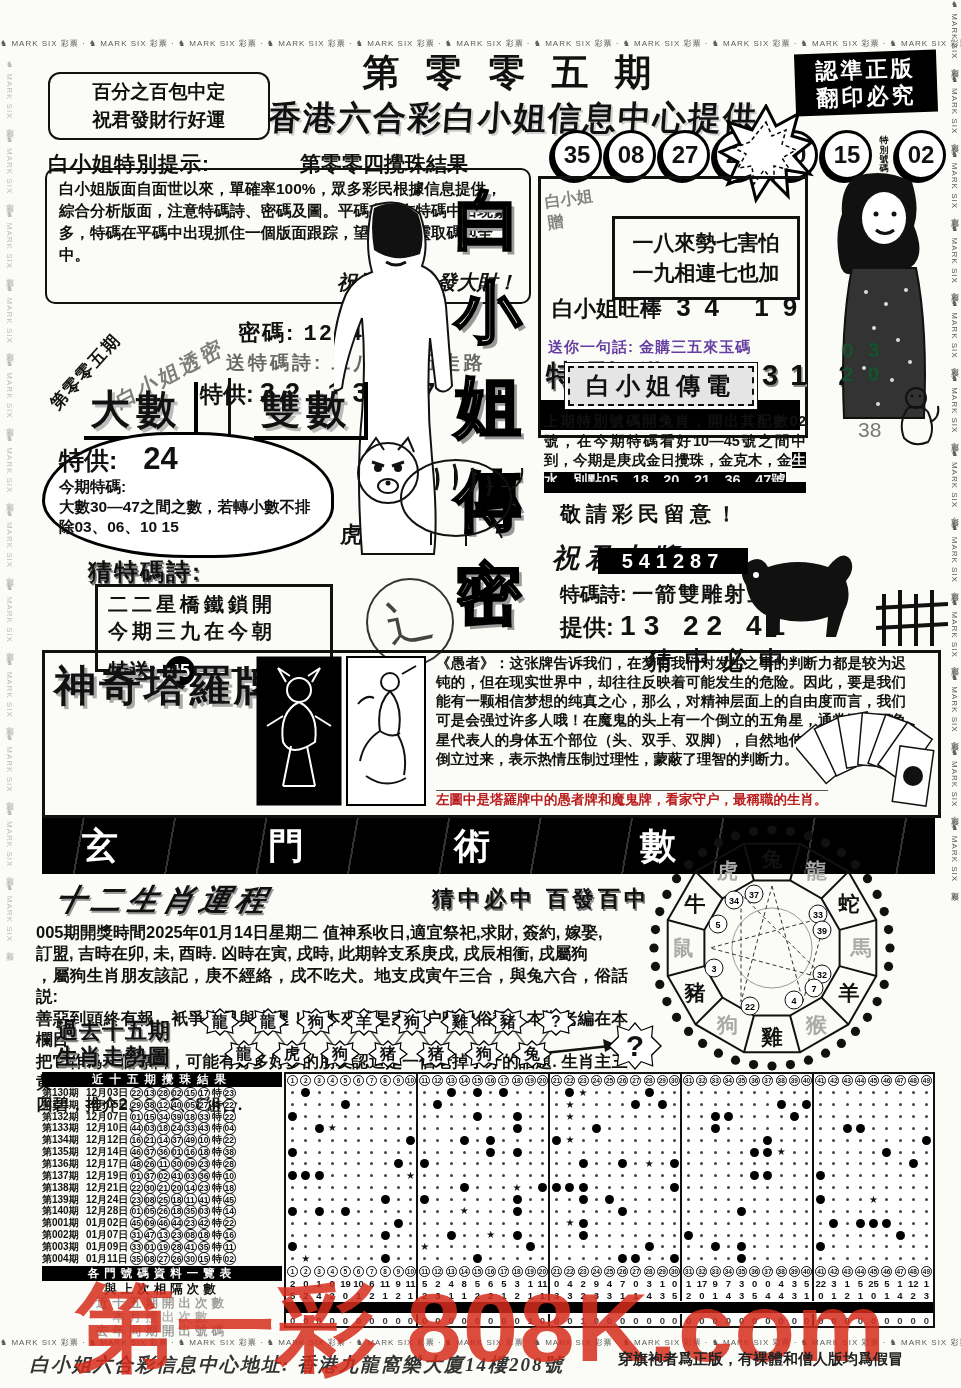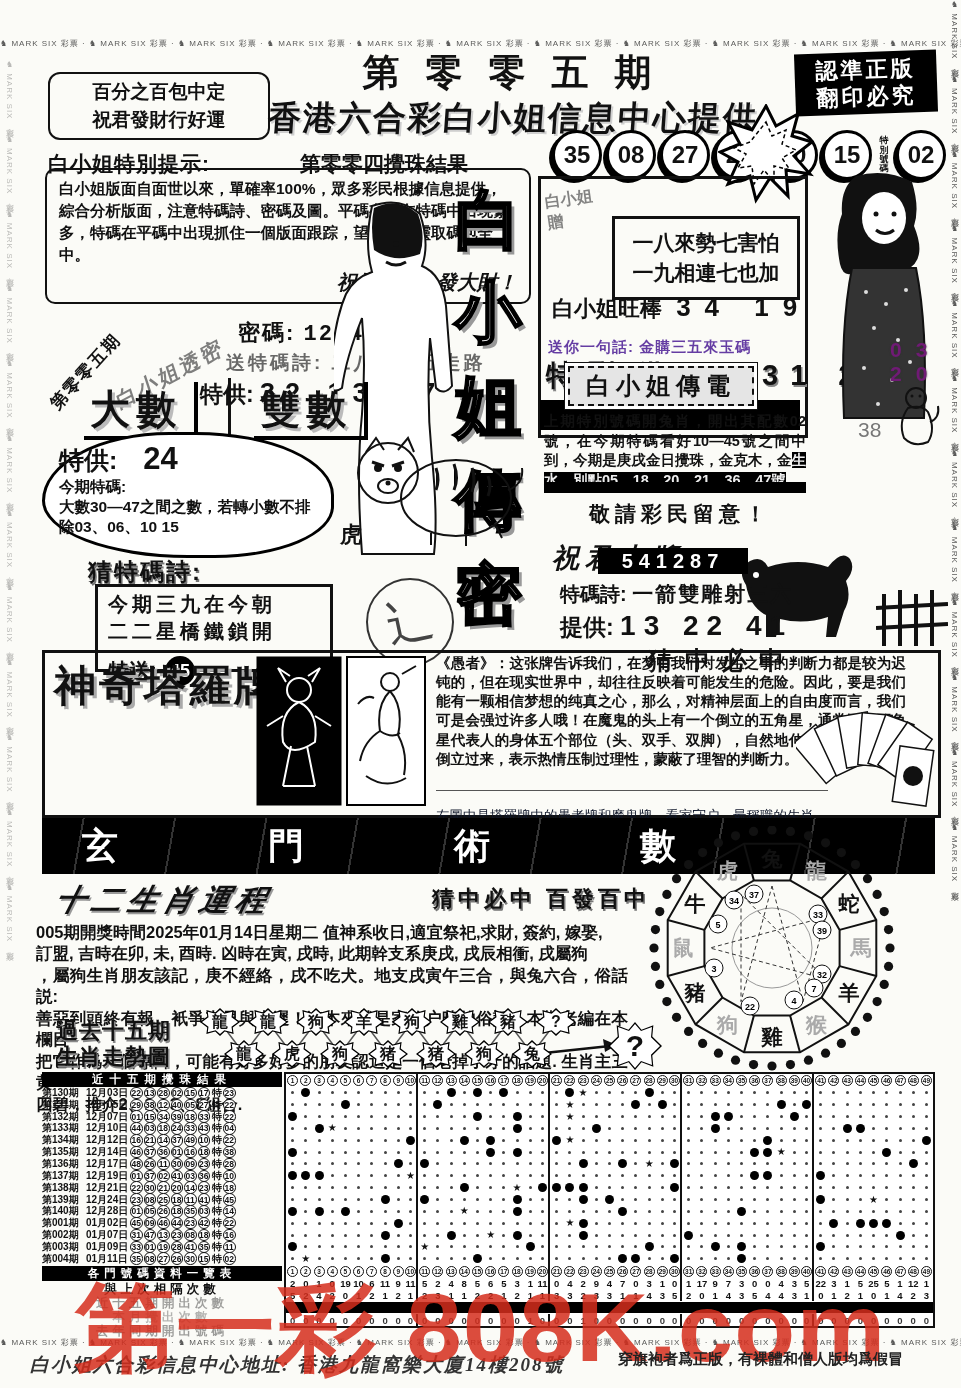--- a/index.html
+++ b/index.html
@@ -55,29 +55,29 @@
             font-size:21px;font-weight:900;line-height:1.45;margin-top:26px;}
   .wangbang{left:552px;top:292px;font-size:22px;font-weight:900;}
   .wangbang b{font-size:26px;letter-spacing:14px;margin-left:8px;}
   .phrase{left:548px;top:338px;font-size:15px;font-weight:bold;color:#4c1d95;opacity:.85;letter-spacing:1px;}
   .tema{left:546px;top:356px;font-size:29px;font-weight:900;letter-spacing:1px;text-shadow:1.5px 1.5px 0 #888;}
   .tema b{letter-spacing:12px;}
   .blackbar1{left:540px;top:400px;width:260px;height:30px;background:#000;}
 
   
   .woman-right{left:826px;top:172px;}
-  .dress-num{left:842px;top:338px;font-size:21px;font-weight:bold;color:#701a75;letter-spacing:14px;text-shadow:0 0 2px #333;padding-left:48px;}
+  .dress-num{left:842px;top:338px;font-size:21px;font-weight:bold;color:#14532d;letter-spacing:14px;text-shadow:0 0 2px #333;}
 
   
   .cd-box{left:568px;top:366px;width:182px;height:36px;border:2px dashed #111;box-shadow:0 0 0 3px #fff,0 0 0 4px #111;
           background:#e5e5e5;display:flex;align-items:center;justify-content:center;font-size:24px;font-weight:900;letter-spacing:6px;}
   .cd-body{left:544px;top:412px;width:262px;font-size:14.5px;font-weight:bold;line-height:1.35;text-align:justify;}
   .cd-hl{background:#000;color:#eee;}
   .blackbar2{left:544px;top:482px;width:262px;height:11px;background:#000;}
-  .cd-notice{left:560px;top:500px;width:240px;font-size:21px;font-weight:900;letter-spacing:5px;text-align:center;}
+  .cd-notice{left:560px;top:500px;width:240px;font-size:21px;font-weight:900;letter-spacing:5px;}
   .cd-wish{left:552px;top:540px;font-size:27px;font-style:italic;font-weight:bold;font-family:"Liberation Serif",serif;letter-spacing:6px;}
   .monkey-num{left:858px;top:418px;font-size:21px;color:#777;}
 
   
   .hd-ds{top:382px;height:52px;border-bottom:4px solid #000;border-right:4px solid #000;padding:0 12px 2px 6px;
          font-size:40px;font-weight:900;letter-spacing:6px;text-shadow:3px 3px 0 #bbb;}
   .bubble{left:42px;top:432px;width:292px;height:126px;border:3px solid #000;border-radius:48% 52% 45% 55%/60% 55% 45% 50%;
           padding:6px 14px;box-sizing:border-box;background:#fff;}
   .bubble .t1{font-size:25px;font-weight:900;}
   .bubble .t1 b{font-size:31px;margin-left:26px;}
@@ -100,21 +100,21 @@
   .surehit{left:648px;top:644px;font-size:25px;font-weight:900;font-family:"Liberation Serif",serif;letter-spacing:12px;}
   .seal{left:366px;top:578px;width:84px;height:84px;border:2.5px solid #333;border-radius:50%;display:flex;align-items:center;justify-content:center;}
   .seal span{font-size:46px;color:#444;transform:rotate(-12deg);font-family:"Liberation Serif",serif;}
 
   
   .tarot-sec{left:42px;top:650px;width:893px;height:162px;border-top:3px solid #111;border-bottom:3px solid #111;border-left:3px solid #111;border-right:3px solid #111;}
   .tarot-title{left:54px;top:658px;font-size:42px;font-weight:900;letter-spacing:3px;text-shadow:3px 3px 0 #aaa;}
   .tarot-card1{left:256px;top:656px;}
   .tarot-card2{left:346px;top:656px;}
   .tarot-body{left:436px;top:654px;width:470px;font-size:14.5px;line-height:1.32;text-align:justify;font-weight:bold;}
-  .tarot-cap{left:436px;top:790px;font-size:13.5px;font-weight:normal;color:#0f172a;border-top:1px solid #555;padding-top:16px;}
+  .tarot-cap{left:436px;top:790px;font-size:13.5px;font-weight:bold;color:#b91c1c;border-top:1px solid #555;padding-top:0;}
   .fan{left:796px;top:688px;width:140px;height:120px;}
 
   
   .mystic-banner{left:42px;top:818px;width:893px;height:56px;background:#0a0a0a;color:#fff;display:flex;align-items:center;
                  font-size:36px;font-weight:900;letter-spacing:70px;padding-left:40px;box-sizing:border-box;overflow:hidden;
                  background-image:repeating-linear-gradient(100deg,#000 0 40px,#333 40px 42px,#000 42px 90px),linear-gradient(#000,#000);}
   .mystic-sub{left:56px;top:880px;font-size:30px;font-weight:900;font-style:italic;transform:skewX(-14deg);letter-spacing:6px;
               color:#111;text-shadow:2px 2px 0 #999;}
   .mystic-slogan{left:432px;top:884px;font-size:22px;font-weight:900;letter-spacing:4px;text-shadow:1.5px 1.5px 0 #777;}
   .mystic-body{left:36px;top:922px;width:592px;font-size:16.5px;font-weight:bold;line-height:1.3;text-align:justify;}
@@ -340,22 +340,22 @@
         <path d="M118 36 q5 14 0 26"></path>
         <path d="M136 40 q4 12 0 24"></path>
         <path d="M152 48 q4 10 0 20"></path>
       </g>
     <path d="M95 105 l0 12 M130 106 l0 12 M160 98 l6 12 M172 62 q16 -6 14 -22" class="sketch"></path>
   </svg>
   <div class="abs tiger-label" style="left: 340px; top: 520px;">虎</div>
 
   <div class="abs guess-title">猜特碼詩:</div>
   <div class="abs guess-box">
+    <div class="l">二二星橋鐵鎖開</div>
     <div class="l">今期三九在今朝</div>
-    <div class="l">二二星橋鐵鎖開</div>
     <div class="tesong">
       <span class="lbl">特送:</span>
       <span class="circ">45</span>
     </div>
   </div>
   <div class="abs code-box">541287</div>
   <div class="abs temashi">
     <span>特碼詩:</span>
     <span class="v">一箭雙雕射三六</span>
   </div>

